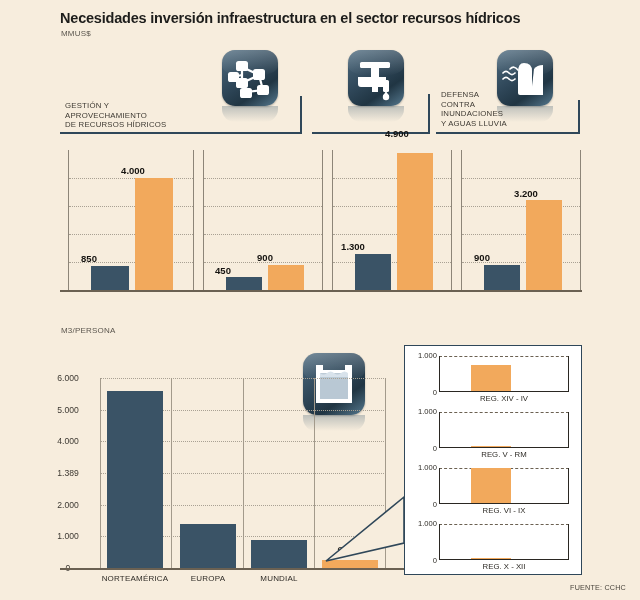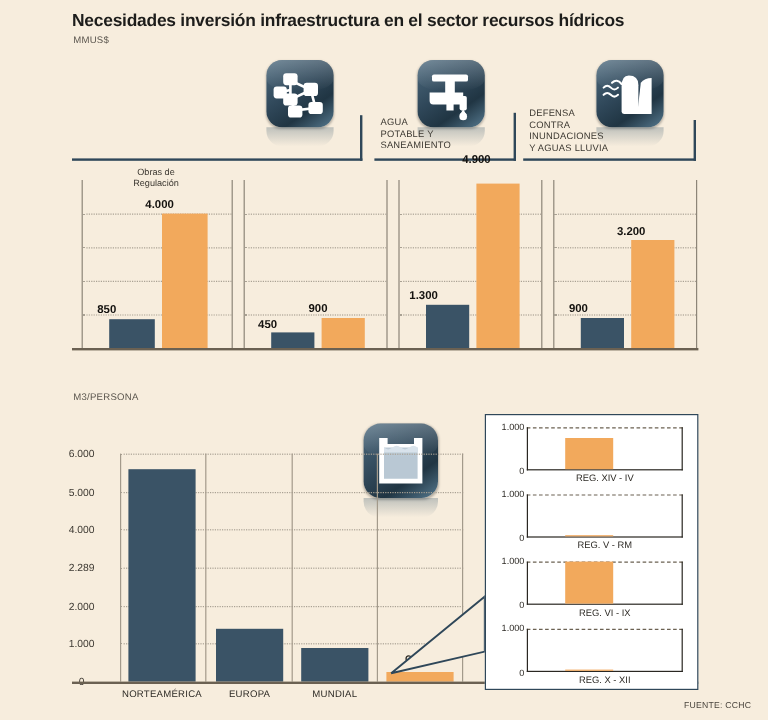--- a/index.html
+++ b/index.html
@@ -156,52 +156,48 @@
       </g>
       <g stroke="#ffffff" stroke-width="1.7" fill="none" stroke-linecap="round">
         <path d="M6 23 q3 -3 6 0 t6 0"></path>
         <path d="M6 29 q3 -3 6 0 t6 0"></path>
         <path d="M21 20 q-4 -5 -8 -1"></path>
       </g>
     </svg>
   </div>
   <div class="icon-refl" style="left:497px;top:106px;"></div>
 
+  <div class="seclbl" style="left:65px;top:101px;width:150px;">
+    <div>GESTIÓN Y</div>
+    <div>APROVECHAMIENTO</div>
+    <div>DE RECURSOS HÍDRICOS</div>
+  </div>
   <div class="secbar" style="left:60px;top:132px;width:242px;height:2px;"></div>
   <div class="secbar" style="left:300px;top:96px;width:2px;height:38px;"></div>
 
-  <div class="seclbl" style="left:317px;top:97px;width:110px;">
-    <div>AGUA</div>
-    <div>POTABLE Y</div>
-    <div>SANEAMIENTO</div>
-  </div>
   <div class="secbar" style="left:312px;top:132px;width:118px;height:2px;"></div>
   <div class="secbar" style="left:428px;top:94px;width:2px;height:40px;"></div>
 
   <div class="seclbl" style="left:441px;top:90px;width:120px;">
     <div>DEFENSA</div>
     <div>CONTRA</div>
     <div>INUNDACIONES</div>
     <div>Y AGUAS LLUVIA</div>
   </div>
   <div class="secbar" style="left:436px;top:132px;width:144px;height:2px;"></div>
   <div class="secbar" style="left:578px;top:100px;width:2px;height:34px;"></div>
 
   <div class="plot" id="p1" style="left:68px;top:150px;width:124px;height:140px;">
     <div class="gl" style="top:28px;"></div>
     <div class="gl" style="top:56px;"></div>
     <div class="gl" style="top:84px;"></div>
     <div class="gl" style="top:112px;"></div>
     <div class="bar blue" style="left:22px;width:38px;height:23.8px;"></div>
     <div class="bar orange" style="left:66px;width:38px;height:112px;"></div>
   </div>
-  <div class="cap" style="left:68px;top:139px;width:124px;">
-    <div>Obras de</div>
-    <div>Regulación</div>
-  </div>
   <div class="barval" style="left:70px;top:253px;width:38px;">850</div>
   <div class="barval" style="left:114px;top:165px;width:38px;">4.000</div>
 
   <div class="plot" id="p2" style="left:203px;top:150px;width:118px;height:140px;">
     <div class="gl" style="top:28px;"></div>
     <div class="gl" style="top:56px;"></div>
     <div class="gl" style="top:84px;"></div>
     <div class="gl" style="top:112px;"></div>
     <div class="bar blue" style="left:22px;width:36px;height:12.6px;"></div>
     <div class="bar orange" style="left:64px;width:36px;height:25.2px;"></div>
@@ -260,21 +256,21 @@
 
     <div class="bar blue" style="left:7px;width:56px;height:177.3px;"></div>
     <div class="bar blue" style="left:80px;width:56px;height:44.3px;"></div>
     <div class="bar blue" style="left:151px;width:56px;height:28.5px;"></div>
     <div class="bar orange" style="left:222px;width:56px;height:7.9px;"></div>
   </div>
 
   <div class="yl" style="left:50px;top:373px;">6.000</div>
   <div class="yl" style="left:50px;top:404.7px;">5.000</div>
   <div class="yl" style="left:50px;top:436.3px;">4.000</div>
-  <div class="yl" style="left:50px;top:468px;">2.289</div>
+  <div class="yl" style="left:50px;top:468px;">1.389</div>
   <div class="yl" style="left:50px;top:499.7px;">2.000</div>
   <div class="yl" style="left:50px;top:531.3px;">1.000</div>
   <div class="yl" style="left:50px;top:563px;">0</div>
 
   <div class="baseline" style="left:60px;top:568px;width:522px;"></div>
 
   <div class="xl" style="left:85px;top:574px;width:100px;">NORTEAMÉRICA</div>
   <div class="xl" style="left:158px;top:574px;width:100px;">EUROPA</div>
   <div class="xl" style="left:229px;top:574px;width:100px;">MUNDIAL</div>
   <div class="xl bold" style="left:300px;top:545px;width:100px;">CHILE</div>

